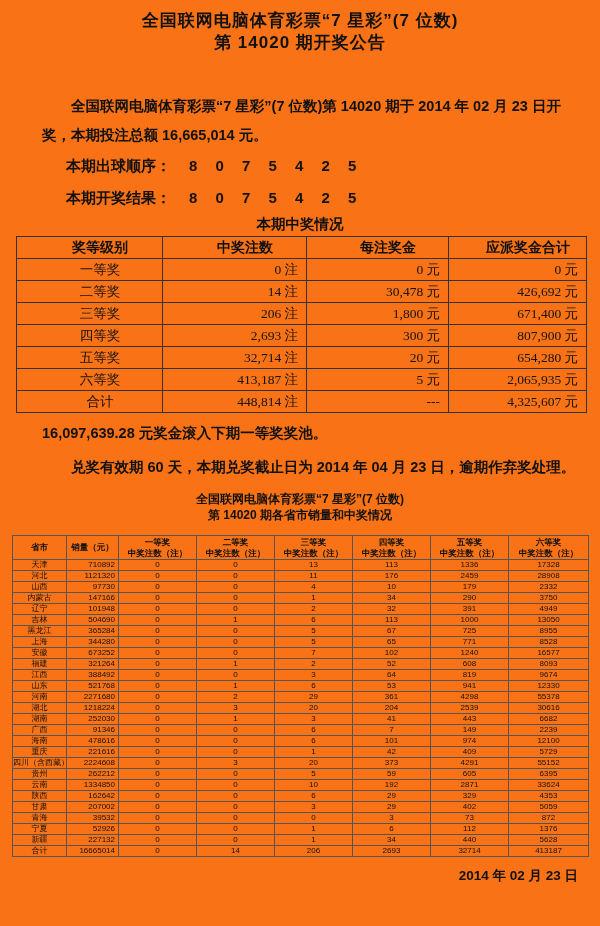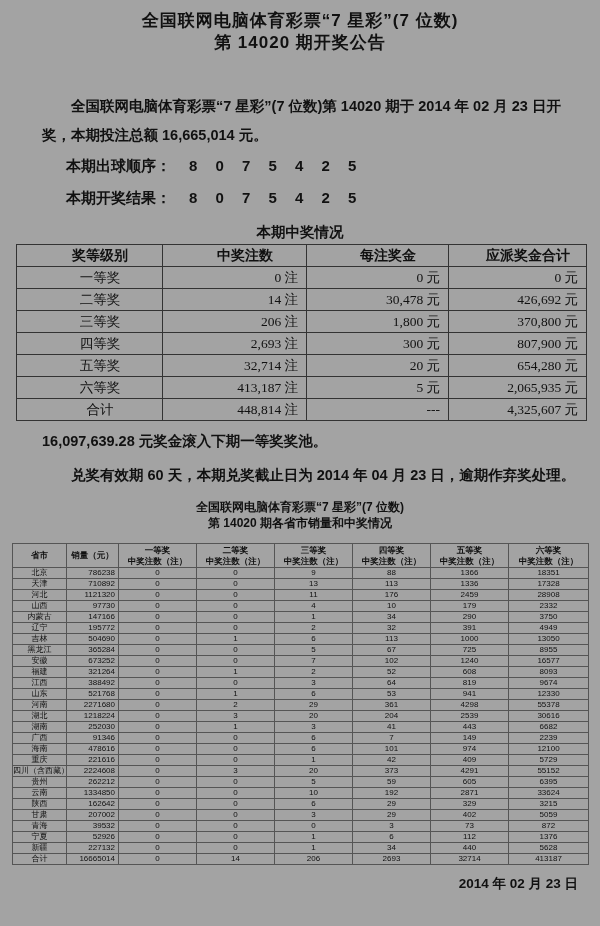--- a/index.html
+++ b/index.html
@@ -1,27 +1,27 @@
 <!DOCTYPE html>
 <html><head>
 <meta charset="utf-8">
 <style>
   * { margin:0; padding:0; box-sizing:border-box; }
   html,body { background:#e8e8e8; }
   .page {
-    width:600px; height:926px; margin:0 auto; background:#a3a3a3;
+    width:600px; height:926px; margin:0 auto; background:#f97316;
     color:#111111; font-family:"Liberation Sans", sans-serif;
     position:relative; overflow:hidden; padding-top:10px;
   }
   .main-title { text-align:center; font-weight:bold; font-size:17px; line-height:22px; letter-spacing:1px; }
   .para { margin:0 18px 0 42px; font-size:14.5px; font-weight:bold; }
   .intro { margin-top:38px; line-height:29px; text-indent:2em; }
   .ball-line { margin:0 18px 0 66px; font-size:15px; font-weight:bold; line-height:32px; }
   .ball-digits { margin-left:18px; letter-spacing:7px; font-family:"Liberation Sans", sans-serif; }
-  .section-title { text-align:center; font-weight:bold; font-size:14.5px; margin-top:8px; line-height:20px; }
+  .section-title { text-align:center; font-weight:bold; font-size:14.5px; line-height:20px; }
   table { border-collapse:collapse; table-layout:fixed; }
   .prize-table { width:570px; margin:2px 0 0 16px; }
   .prize-table th, .prize-table td { border:1px solid #333;padding-left:21px; }
   .prize-table th { font-size:14px; font-weight:bold; height:22px; text-align:center; }
   .prize-table td {
     font-family:Liberation Serif, serif; font-size:13.5px; height:22px;
     text-align:right; padding-right:8px;
   }
   .prize-table td:first-child { text-align:center; padding-right:0; font-family:"Liberation Serif", serif; }
   .rollover { margin-top:7px; line-height:26px; }
@@ -80,21 +80,21 @@
         <tr>
           <td>二等奖</td>
           <td>14 注</td>
           <td>30,478 元</td>
           <td>426,692 元</td>
         </tr>
         <tr>
           <td>三等奖</td>
           <td>206 注</td>
           <td>1,800 元</td>
-          <td>370,800 元</td>
+          <td>671,400 元</td>
         </tr>
         <tr>
           <td>四等奖</td>
           <td>2,693 注</td>
           <td>300 元</td>
           <td>807,900 元</td>
         </tr>
         <tr>
           <td>五等奖</td>
           <td>32,714 注</td>
@@ -160,30 +160,20 @@
           <div>中奖注数（注）</div>
         </th>
         <th>
           <div>六等奖</div>
           <div>中奖注数（注）</div>
         </th>
       </tr>
     </thead>
     <tbody>
         <tr>
-          <td>北京</td>
-          <td>786238</td>
-          <td>0</td>
-          <td>0</td>
-          <td>9</td>
-          <td>88</td>
-          <td>1366</td>
-          <td>18351</td>
-        </tr>
-        <tr>
           <td>天津</td>
           <td>710892</td>
           <td>0</td>
           <td>0</td>
           <td>13</td>
           <td>113</td>
           <td>1336</td>
           <td>17328</td>
         </tr>
         <tr>
@@ -211,21 +201,21 @@
           <td>147166</td>
           <td>0</td>
           <td>0</td>
           <td>1</td>
           <td>34</td>
           <td>290</td>
           <td>3750</td>
         </tr>
         <tr>
           <td>辽宁</td>
-          <td>195772</td>
+          <td>101948</td>
           <td>0</td>
           <td>0</td>
           <td>2</td>
           <td>32</td>
           <td>391</td>
           <td>4949</td>
         </tr>
         <tr>
           <td>吉林</td>
           <td>504690</td>
@@ -238,20 +228,30 @@
         </tr>
         <tr>
           <td>黑龙江</td>
           <td>365284</td>
           <td>0</td>
           <td>0</td>
           <td>5</td>
           <td>67</td>
           <td>725</td>
           <td>8955</td>
+        </tr>
+        <tr>
+          <td>上海</td>
+          <td>344280</td>
+          <td>0</td>
+          <td>0</td>
+          <td>5</td>
+          <td>65</td>
+          <td>771</td>
+          <td>8528</td>
         </tr>
         <tr>
           <td>安徽</td>
           <td>673252</td>
           <td>0</td>
           <td>0</td>
           <td>7</td>
           <td>102</td>
           <td>1240</td>
           <td>16577</td>
@@ -377,21 +377,21 @@
           <td>33624</td>
         </tr>
         <tr>
           <td>陕西</td>
           <td>162642</td>
           <td>0</td>
           <td>0</td>
           <td>6</td>
           <td>29</td>
           <td>329</td>
-          <td>3215</td>
+          <td>4353</td>
         </tr>
         <tr>
           <td>甘肃</td>
           <td>207002</td>
           <td>0</td>
           <td>0</td>
           <td>3</td>
           <td>29</td>
           <td>402</td>
           <td>5059</td>

